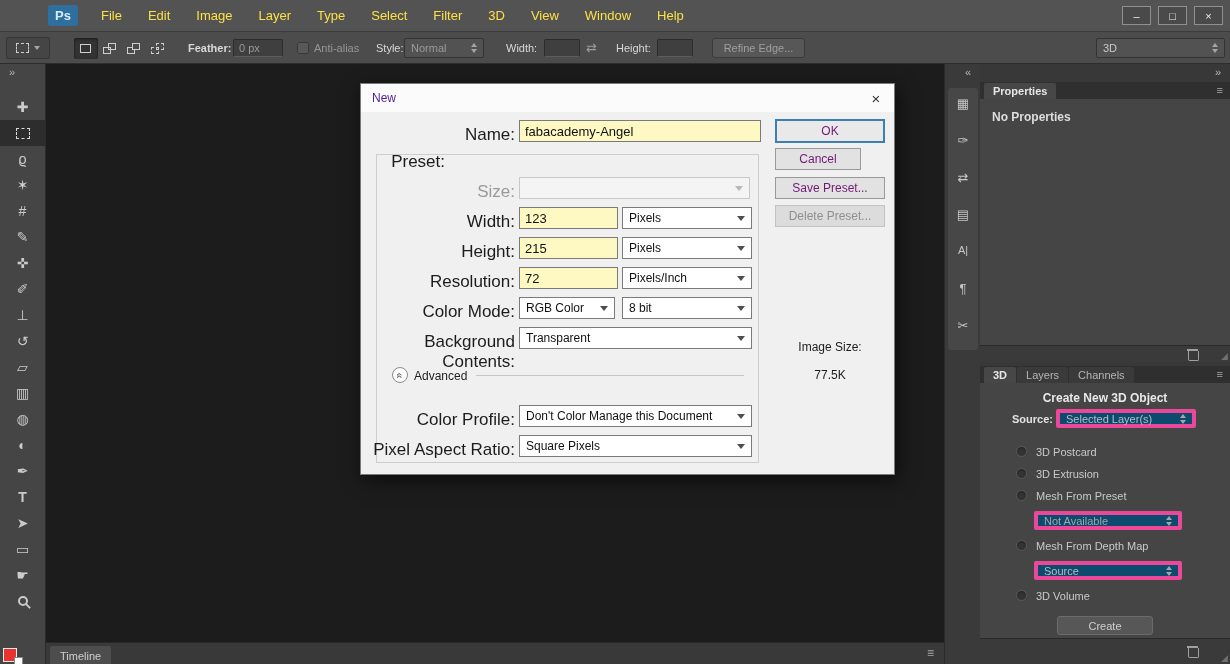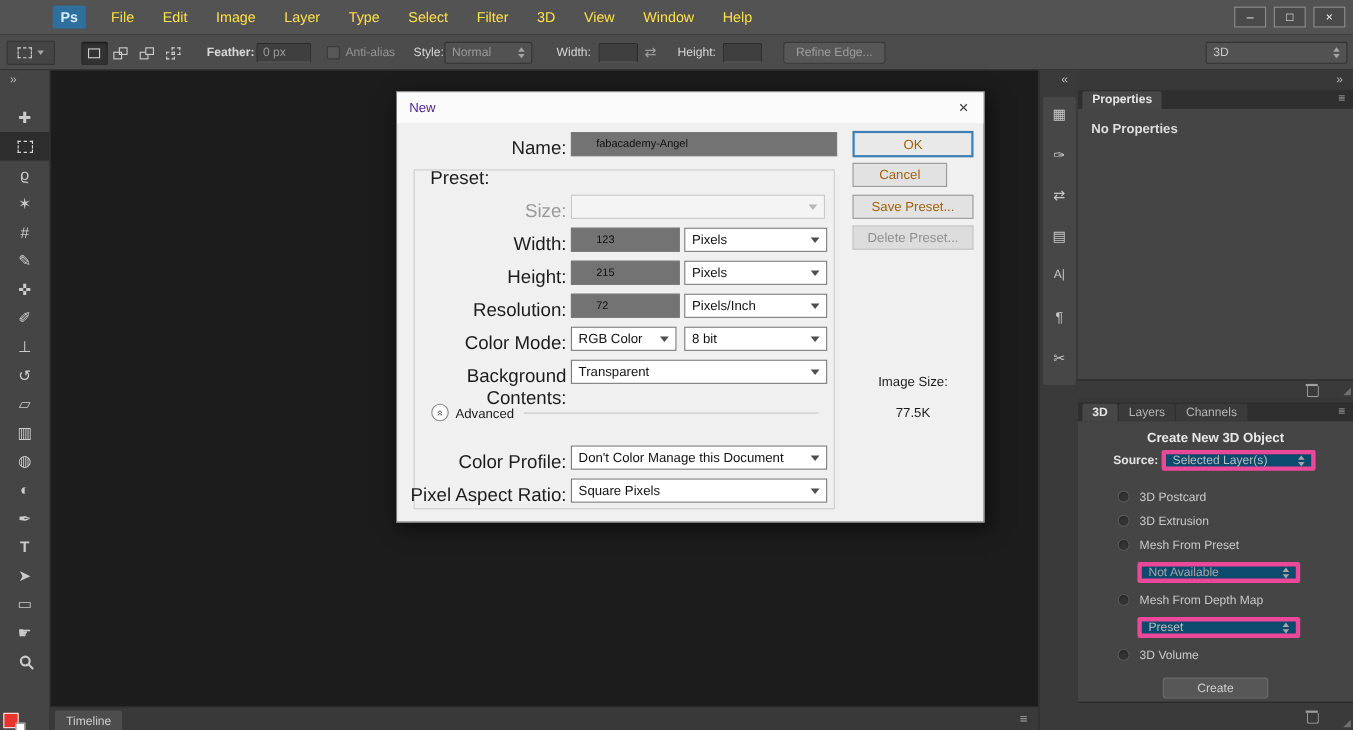--- a/index.html
+++ b/index.html
@@ -73,26 +73,26 @@
   .radio{width:11px;height:11px;border-radius:50%;background:#343434;border:1px solid #595959;box-shadow:inset 0 1px 2px #222;flex:0 0 auto}
   .p3d-row{position:absolute;left:36px;display:flex;align-items:center;gap:9px;height:13px}
   .p3d-btn{position:absolute;height:19px;background:#575757;border:1px solid #6b6b6b;border-radius:3px;color:#cfcfcf;font-size:11px;display:flex;align-items:center;justify-content:center}
 
   
   #dialog{position:absolute;left:360px;top:83px;width:535px;height:392px;background:#f0f0f0;border:1px solid #7a7a7a;box-shadow:3px 5px 18px rgba(0,0,0,.6);color:#1c1c1c;font-size:12px}
   .dlg-title{position:absolute;left:0;top:0;width:100%;height:28px;background:#fbfbfb;display:flex;align-items:center;padding-left:11px;color:#4c1d95}
   .dlg-close{position:absolute;right:0;top:0;width:36px;height:28px;display:flex;align-items:center;justify-content:center;font-size:15px;color:#333}
   .dlabel{position:absolute;left:0;width:154px;text-align:right;font-size:17px;color:#1c1c1c}
   .dlabel.dis{color:#9a9a9a}
-  .dinput{position:absolute;height:22px;background:#737373;border:1px solid #7a7a7a;font-size:10px;color:#111;padding:0 22px;font-family:inherit}
+  .dinput{position:absolute;height:22px;background:#fef9c3;border:1px solid #7a7a7a;font-size:13px;color:#111;padding:0 5px;font-family:inherit}
   .dcombo{position:absolute;height:22px;background:#fff;border:1px solid #7a7a7a;display:flex;align-items:center;padding:0 6px;font-size:12px;color:#111}
   .ctri{margin-left:auto;width:0;height:0;border-left:4px solid transparent;border-right:4px solid transparent;border-top:5px solid #4e4e4e}
   .dcombo.dis{background:#f4f4f4;border-color:#c8c8c8}
   .dcombo.dis .ctri{border-top-color:#b8b8b8}
-  .dbtn{position:absolute;height:22px;background:#e2e2e2;border:1px solid #999;display:flex;align-items:center;justify-content:center;font-size:12px;color:#a16207}
+  .dbtn{position:absolute;height:22px;background:#e2e2e2;border:1px solid #999;display:flex;align-items:center;justify-content:center;font-size:12px;color:#701a75}
   .dbtn.default{border:2px solid #3d7fb2;background:#e9e9e9}
   .dbtn.dis{background:#dcdcdc;border-color:#c3c3c3;color:#8f8f8f}
   .groupbox{position:absolute;border:1px solid #cdcdcd}
   .dstatic{position:absolute;font-size:12px;color:#1c1c1c}
   .adv-circle{position:absolute;width:16px;height:16px;border:1px solid #8c8c8c;border-radius:50%;background:#fcfcfc;display:flex;align-items:center;justify-content:center;color:#444;font-size:10px}
   .adv-circle span{transform:rotate(90deg);display:block}
   .adv-line{position:absolute;height:1px;background:#c6c6c6}
 </style>
 </head>
 <body>
@@ -310,21 +310,21 @@
         <span class="spinners">
             <span class="tri-up"></span>
             <span class="tri-dn"></span>
           </span>
       </div>
       <div class="p3d-row" style="top:156px">
         <span class="radio"></span>
         <span class="p3d-label" style="position:static">Mesh From Depth Map</span>
       </div>
       <div class="p3d-select" style="left:54px;top:178px;width:148px">
-        <span>Preset</span>
+        <span>Source</span>
         <span class="spinners">
             <span class="tri-up"></span>
             <span class="tri-dn"></span>
           </span>
       </div>
       <div class="p3d-row" style="top:206px">
         <span class="radio"></span>
         <span class="p3d-label" style="position:static">3D Volume</span>
       </div>
       <div class="p3d-btn" style="left:77px;top:233px;width:96px">Create</div>

